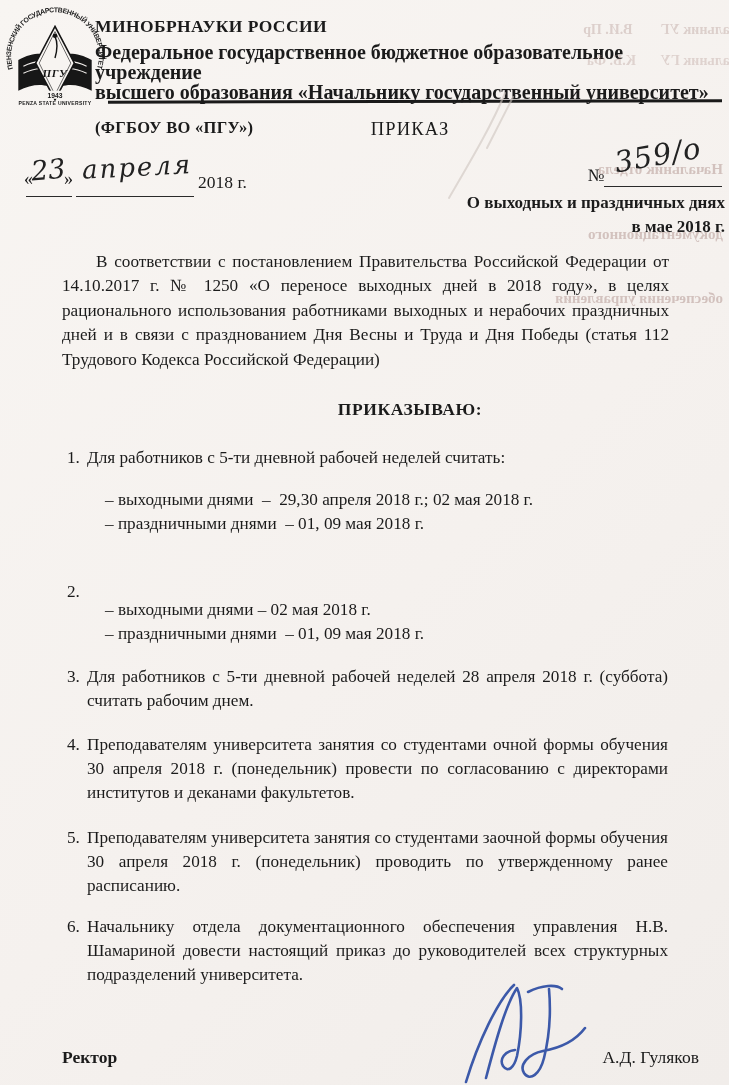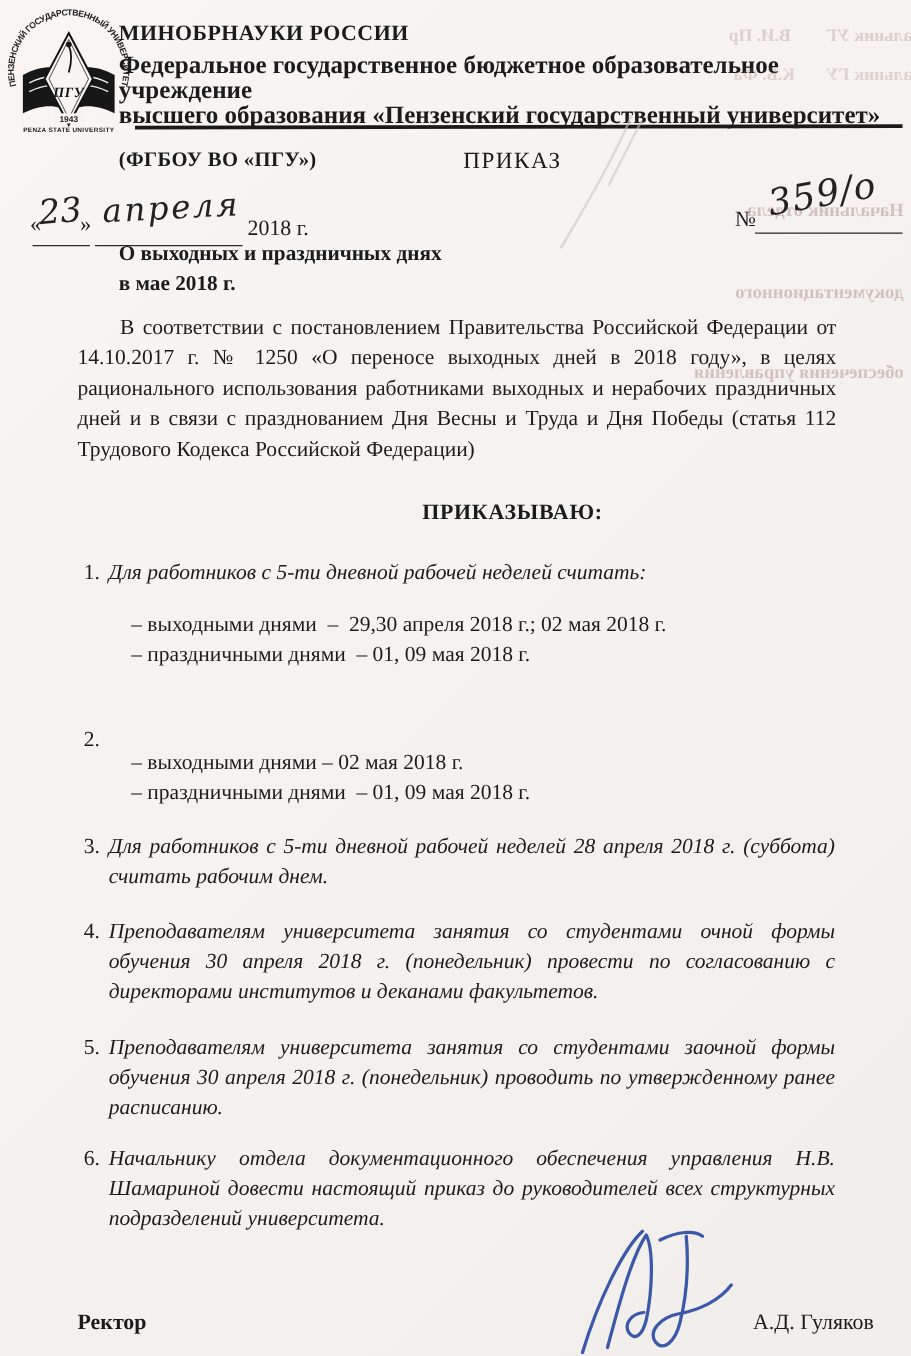--- a/index.html
+++ b/index.html
@@ -18,33 +18,33 @@
   
   .doc-title{position:absolute;left:95px;top:119px;width:630px;text-align:center;font-weight:normal;font-size:18.5px;letter-spacing:1.2px;}
   .hw{font-family:"DejaVu Serif",serif;font-style:italic;color:#222;white-space:nowrap;}
   .dq{font-size:18px;color:#1b1b1b;}
   .uline{position:absolute;height:1.4px;background:#2a2a2a;}
   .d-day{left:31px;top:154px;font-size:27px;transform:rotate(-5deg);}
   .d-month{left:82px;top:152px;font-size:26px;transform:rotate(-3deg);letter-spacing:2px;}
   .d-year{left:198px;top:172px;font-size:17.5px;}
   .n-label{left:588px;top:165px;font-size:17.5px;}
   .n-value{left:614px;top:138px;font-size:29px;transform:rotate(-10deg);letter-spacing:1px;}
-  .subject{position:absolute;left:95px;top:191px;width:630px;text-align:left;font-weight:bold;font-size:17px;line-height:24px;}
+  .subject{position:absolute;left:95px;top:191px;width:630px;text-align:right;font-weight:bold;font-size:17px;line-height:24px;}
   
   .preamble{position:absolute;left:62px;top:250px;width:607px;font-size:17.2px;line-height:24.4px;text-align:justify;text-indent:34px;}
   .order-heading{position:absolute;left:95px;top:399px;width:630px;text-align:center;font-weight:bold;font-size:17.5px;letter-spacing:.6px;}
   .items{position:absolute;left:67px;top:446px;width:601px;font-size:17.2px;line-height:24px;}
   .order-item{display:flex;margin-bottom:20px;}
   .order-item:nth-child(1){margin-bottom:44px;}
   .order-item:nth-child(2){margin-bottom:19px;}
   .order-item:nth-child(4){margin-bottom:21px;}
   .order-item:nth-child(5){margin-bottom:17px;}
   .inum{width:20px;flex:none;}
   .ibody{flex:1;}
-  .imain{text-align:justify;font-style:italic;}
+  .imain{text-align:justify;}
   .isubs{margin-top:18px;padding-left:8px;margin-left:10px;}
   .isub{white-space:pre-wrap;}
   
   .sig-pos{position:absolute;left:62px;top:1047px;font-weight:bold;font-size:17.5px;}
   .sig-name{position:absolute;right:30px;top:1047px;font-weight:normal;font-size:17.5px;}
   
   .bleed{position:absolute;transform:scaleX(-1);color:rgba(160,126,120,.55);font-weight:bold;white-space:pre;pointer-events:none;}
   .bleed-c1{top:22px;right:-26px;width:170px;font-size:14px;opacity:.55;}
   .bleed-c2{top:53px;right:-26px;width:170px;font-size:14px;opacity:.5;}
   .bleed-office{top:116px;right:6px;width:160px;font-size:15px;line-height:21.5px;opacity:.75;}
@@ -82,21 +82,21 @@
       <text x="50" y="74" text-anchor="middle" font-size="11" font-weight="bold" font-style="italic" font-family="Liberation Serif, serif" fill="#141414" letter-spacing="0.5">ПГУ</text>
     </g>
     <rect x="39" y="87" width="22" height="8" fill="#f6f3f0"></rect>
     <text x="50" y="94" text-anchor="middle" font-size="6.6" font-weight="bold" font-family="Liberation Sans, sans-serif" fill="#171717">1943</text>
     <text x="50" y="101.5" text-anchor="middle" font-size="5" font-weight="bold" letter-spacing="0.3" font-family="Liberation Sans, sans-serif" fill="#171717">PENZA STATE UNIVERSITY</text>
   </svg>
 
   <div class="header">
     <div class="h-ministry">МИНОБРНАУКИ РОССИИ</div>
     <div class="h-org1">Федеральное государственное бюджетное образовательное учреждение</div>
-    <div class="h-org2">высшего образования «Пензенский государственный университет»</div>
+    <div class="h-org2">высшего образования «Начальнику государственный университет»</div>
     <div class="h-abbr">(ФГБОУ ВО «ПГУ»)</div>
   </div>
   <div class="header-rule"></div>
 
   <div class="bleed bleed-c1">Начальник УГ        В.И. Пр</div>
   <div class="bleed bleed-c2">Начальник ГУ       К.Б. Фа</div>
   <div class="bleed bleed-office">
     <div>Начальник отдела</div>
     <div>документационного</div>
     <div>обеспечения управления</div>

